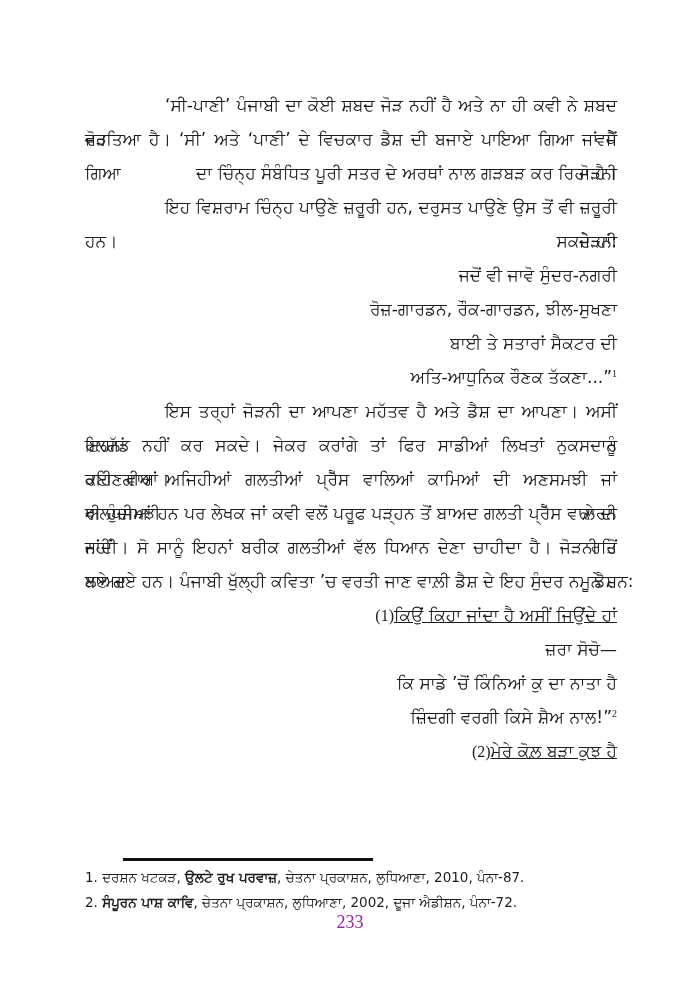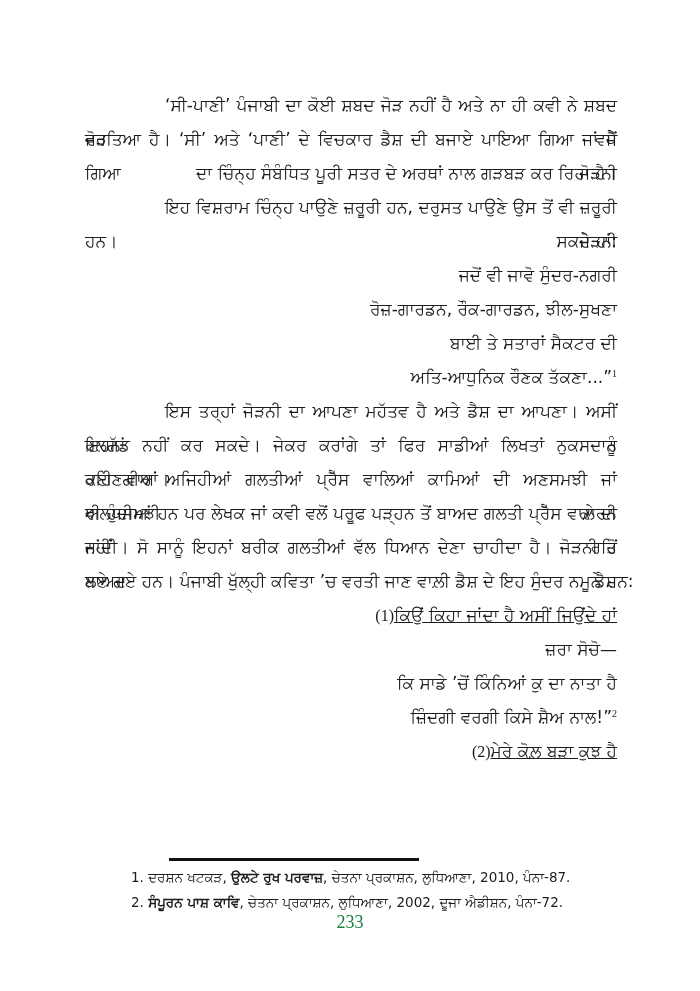--- a/index.html
+++ b/index.html
@@ -45,21 +45,20 @@
     font-size:10px;
     vertical-align:6px;
     line-height:0;
     font-family:"Liberation Serif","DejaVu Serif",serif;
   }
   .footnote-area{
     position:absolute;
     left:85px;
     top:858px;
     width:532px;
-    margin-left:46px;
   }
   .footnote-rule{
     position:relative;
     left:38px;
     width:250px;
     height:0;
     border-top:3px solid #111;
     margin-bottom:4px;
   }
   .footnote-line{
@@ -69,21 +68,21 @@
   }
   .footnote-line b{ font-weight:bold; }
   .page-number{
     position:absolute;
     left:0;
     top:912px;
     width:700px;
     text-align:center;
     font-family:"Liberation Serif","DejaVu Serif",serif;
     font-size:18px;
-    color:#15803d;
+    color:#a21caf;
   }
 </style>
 </head>
 <body>
 
 <div class="page">
 
   <div class="doc-body">
       <div class="line first just">‘ਸੀ-ਪਾਣੀ’ ਪੰਜਾਬੀ ਦਾ ਕੋਈ ਸ਼ਬਦ ਜੋੜ ਨਹੀਂ ਹੈ ਅਤੇ ਨਾ ਹੀ ਕਵੀ ਨੇ ਸ਼ਬਦ ਜੋੜ ਵਜੋਂ</div>
       <div class="line just">ਵਰਤਿਆ ਹੈ। ‘ਸੀ’ ਅਤੇ ‘ਪਾਣੀ’ ਦੇ ਵਿਚਕਾਰ ਡੈਸ਼ ਦੀ ਬਜਾਏ ਪਾਇਆ ਗਿਆ ਜਾਂ ਪੈ ਗਿਆ ਜੋੜਨੀ</div>

